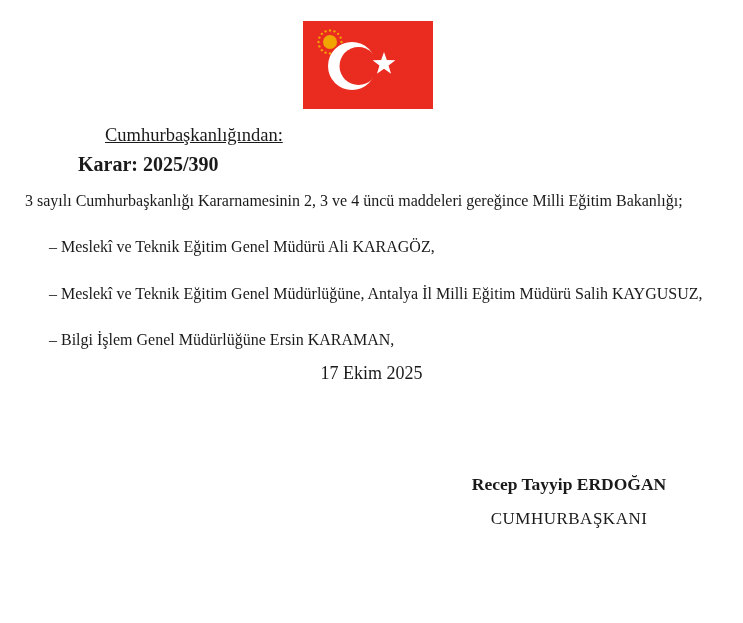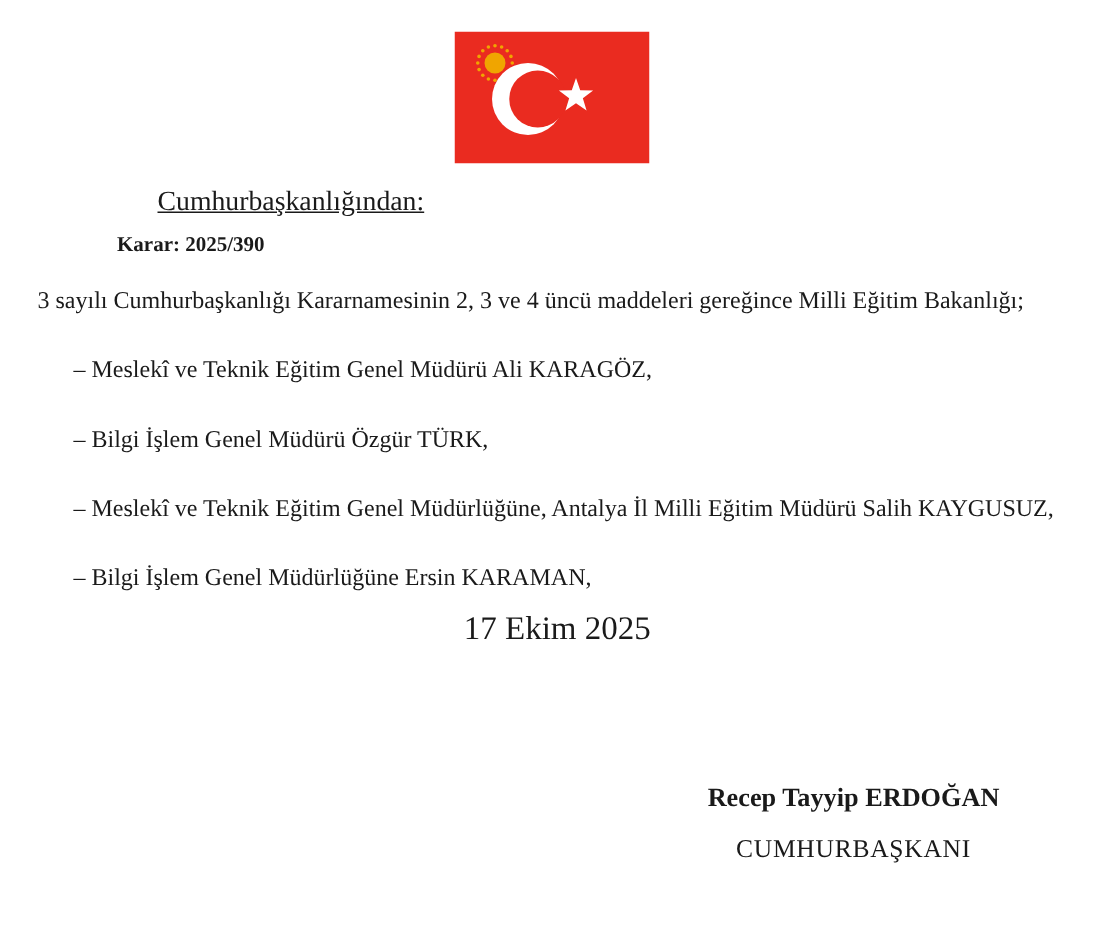--- a/index.html
+++ b/index.html
@@ -21,21 +21,21 @@
     line-height: 0;
   }
   .heading {
     margin: 16px 0 0 105px;
     font-size: 18.5px;
     line-height: 21px;
     text-decoration: underline;
   }
   .decree-no {
     margin: 9px 0 0 78px;
-    font-size: 14px;
+    font-size: 20px;
     line-height: 18px;
     font-weight: bold;
   }
   .body-text {
     margin: 15px 25px 0 25px;
     font-size: 16px;
     line-height: 26.3px;
     text-align: justify;
   }
   .hang {
@@ -43,21 +43,21 @@
     text-indent: -11px;
     text-align: justify;
     margin-top: 20px;
   }
   .flush {
     text-align: left;
   }
   .date-line {
     margin-top: 7px;
     text-align: center;
-    font-size: 22px;
+    font-size: 18px;
     line-height: 26.3px;
     font-family: Liberation Serif, serif;
   }
   .signature {
     margin: 87px 0 0 393px;
     width: 352px;
     text-align: center;
   }
   .sig-name {
     font-size: 17.5px;
@@ -104,21 +104,20 @@
   </svg>
 </div>
 
 <div class="heading">Cumhurbaşkanlığından:</div>
 
 <div class="decree-no">Karar: 2025/390</div>
 
 <div class="body-text">
   <div>3 sayılı Cumhurbaşkanlığı Kararnamesinin 2, 3 ve 4 üncü maddeleri gereğince Milli Eğitim Bakanlığı;</div>
   <div class="hang">– Meslekî ve Teknik Eğitim Genel Müdürü Ali KARAGÖZ,</div>
-  <div class="hang">– Bilgi İşlem Genel Müdürü Özgür TÜRK,</div>
   <div class="hang">– Meslekî ve Teknik Eğitim Genel Müdürlüğüne, Antalya İl Milli Eğitim Müdürü Salih KAYGUSUZ,</div>
   <div class="hang">– Bilgi İşlem Genel Müdürlüğüne Ersin KARAMAN,</div>
 </div>
 
 <div class="date-line">17 Ekim 2025</div>
 
 <div class="signature">
   <div class="sig-name">Recep Tayyip ERDOĞAN</div>
   <div class="sig-title">CUMHURBAŞKANI</div>
 </div>

